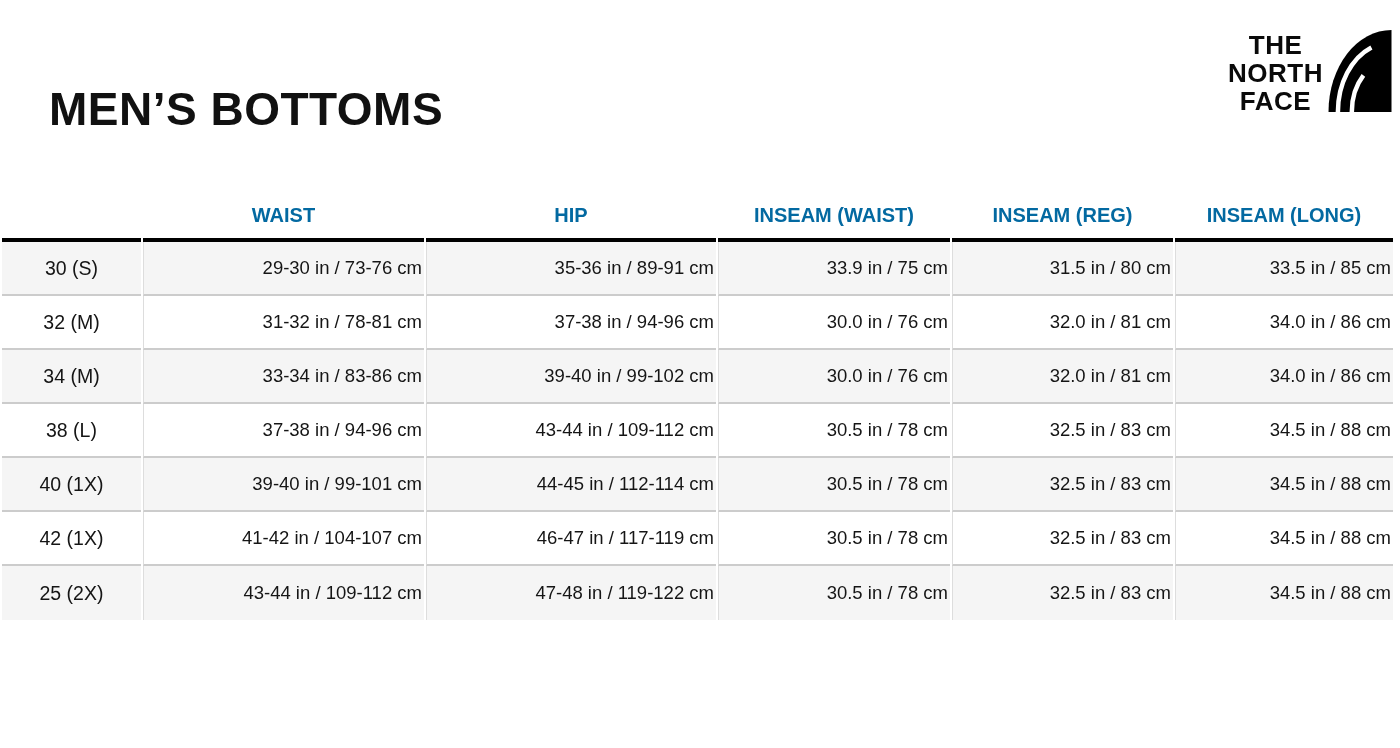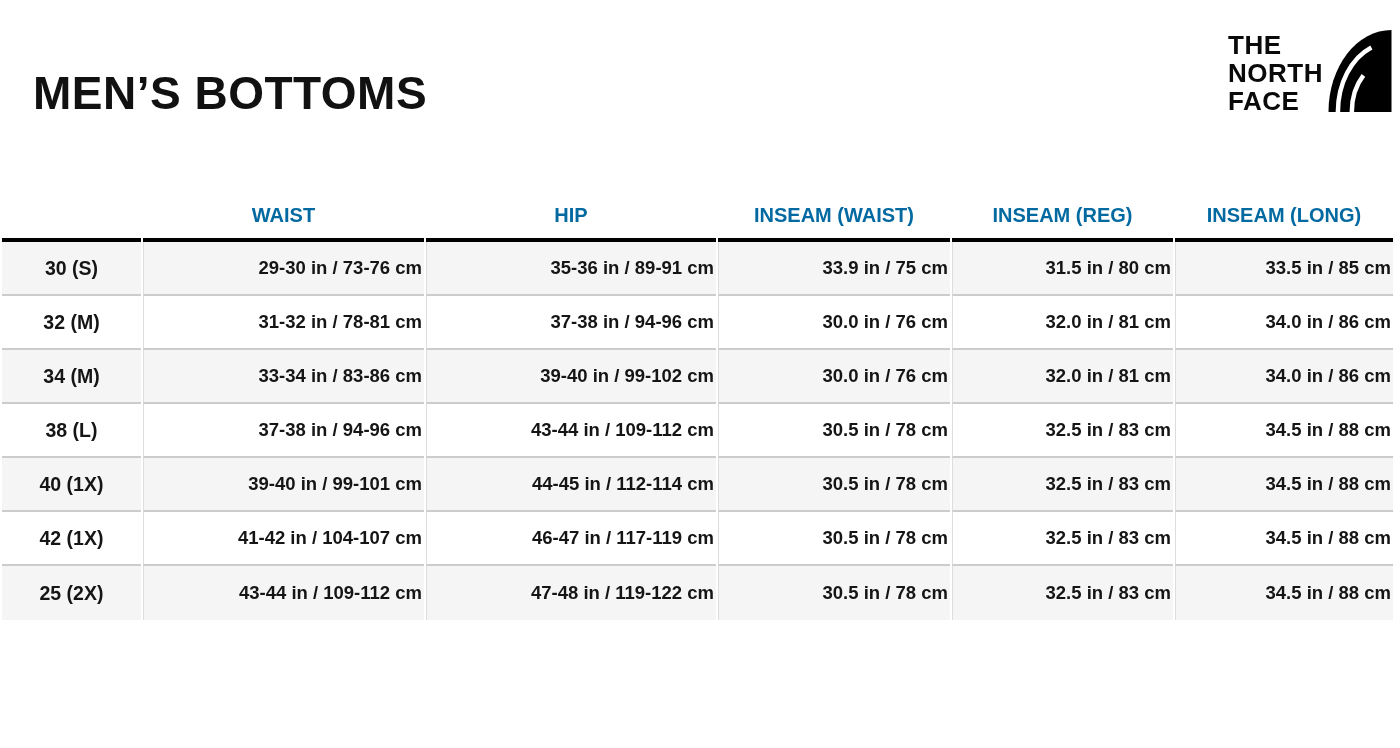--- a/index.html
+++ b/index.html
@@ -4,42 +4,42 @@
 <style>
   * { box-sizing: border-box; }
   html, body { margin: 0; padding: 0; }
   body {
     width: 1400px; height: 748px; overflow: hidden;
     background: #ffffff; color: #111111;
     font-family: "Liberation Sans", "DejaVu Sans", sans-serif;
   }
   .topbar { position: relative; height: 192px; }
   .page-title {
-    position: absolute; left: 33px; top: 66px; margin: 0;
+    position: absolute; left: 33px; top: 66px; margin: 16px;
     font-size: 46px; font-weight: 700; letter-spacing: 0.5px; color: #111;
     white-space: nowrap;
   }
   .brand { position: absolute; top: 30px; right: 8px; display: flex; align-items: flex-start; }
   .brand-text {
-    text-align: left; font-weight: 700; font-size: 26px; line-height: 28px;
+    text-align: center; font-weight: 700; font-size: 26px; line-height: 28px;
     letter-spacing: 0.5px; margin: 1px 5px 0 0; color: #0a0a0a;
   }
   .dome { width: 64px; height: 82px; display: block; }
 
   table.size-table {
     width: 1395px; table-layout: fixed;
     border-collapse: separate; border-spacing: 2px 0;
   }
   .size-table th {
     font-size: 20px; font-weight: 700; color: #0369a1;
     height: 50px; padding: 0 2px; text-align: center; vertical-align: middle;
     border-bottom: 4px solid #000000; white-space: nowrap;
   }
   .size-table td {
-    font-size: 18.5px; font-weight: 700; color: #151515;
+    font-size: 18.5px; font-weight: 400; color: #151515;
     height: 54px; padding: 0 2px; text-align: center; vertical-align: middle;
     white-space: nowrap;
   }
   .size-table td.size-cell { font-size: 19.5px; }
   .size-table tbody tr:nth-child(odd) td { background: #f5f5f5; }
   .size-table tbody tr:not(:last-child) td { border-bottom: 2px solid #cccccc; }
   .size-table tbody td + td { border-left: 1px solid #dddddd; text-align: right; }
 </style>
 </head>
 <body>

